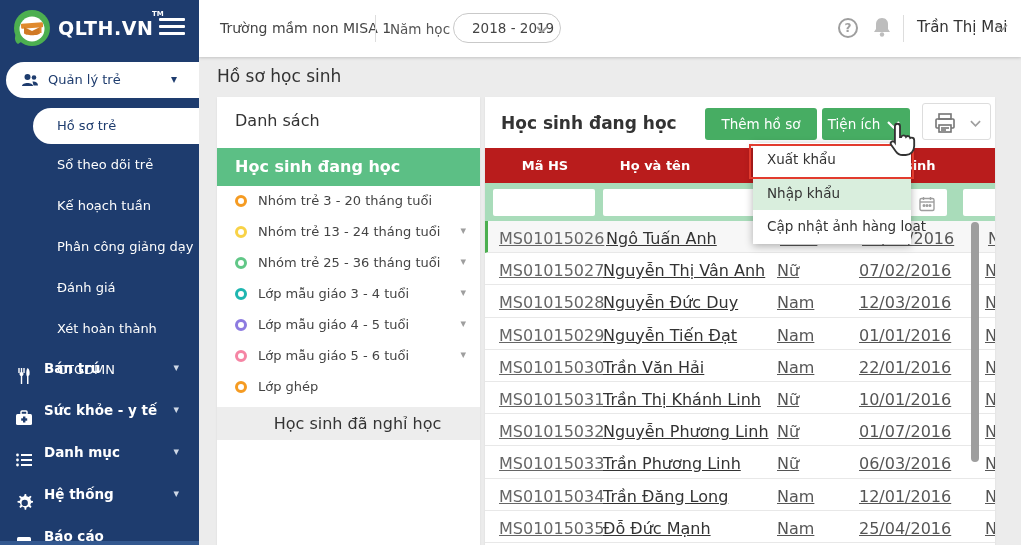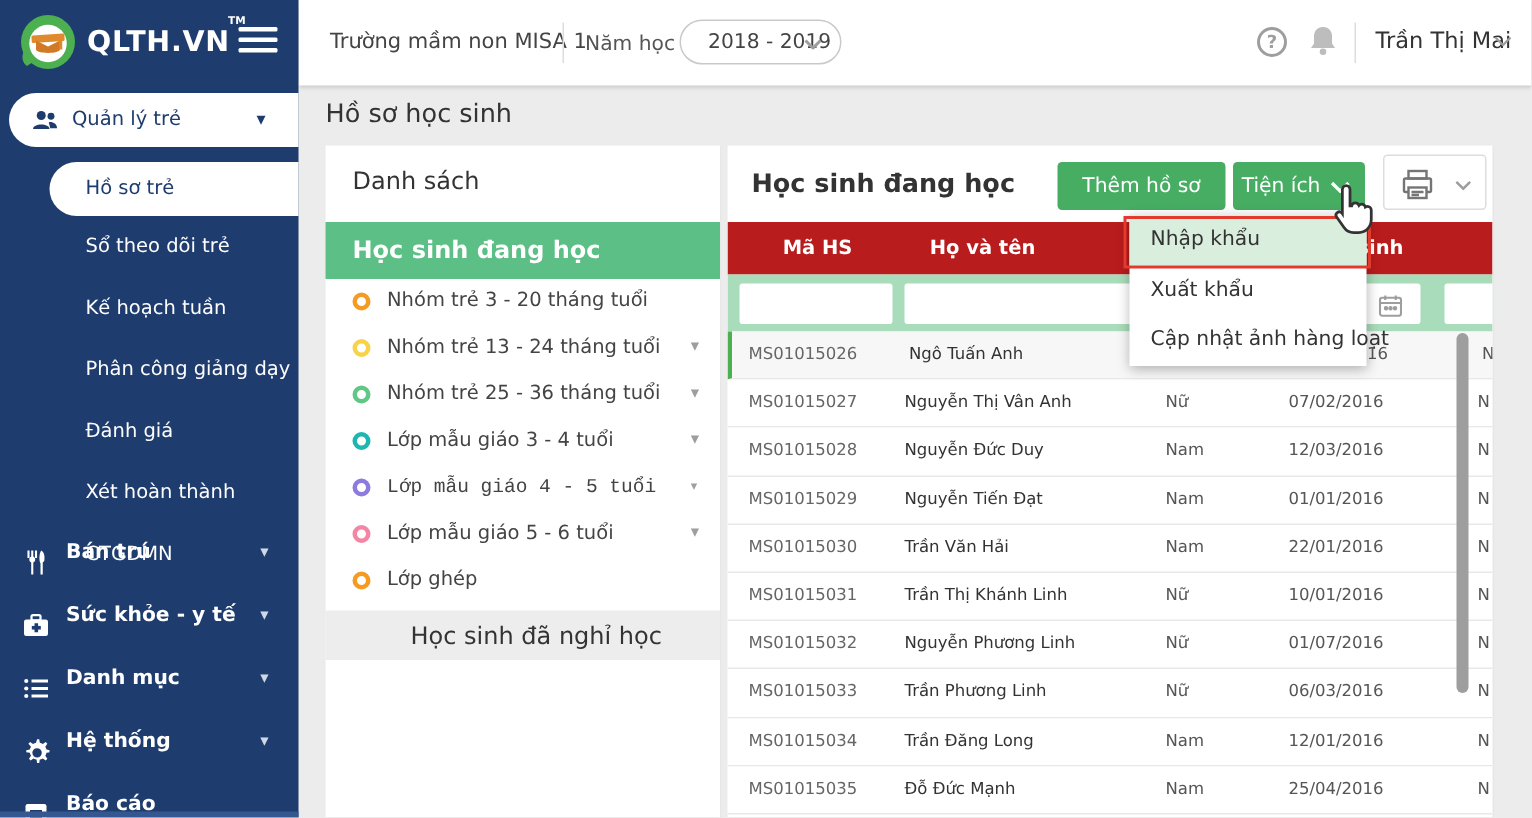--- a/index.html
+++ b/index.html
@@ -75,21 +75,21 @@
   .fi.f-code { left:8px; width:102px; }
   .fi.f-name { left:118px; width:152px; }
   .fi.f-gender { left:282px; width:78px; }
   .fi.f-dob { left:374px; width:88px; }
   .fi.f-partial { left:478px; width:48px; }
   .cal-ic { position:absolute; left:434px; top:13px; }
 
   .grid-body { position:absolute; left:0; top:124px; width:510px; }
   .t-row { position:relative; width:510px; height:32.2px; border-bottom:1px solid #e8e8e8; background:#fff; cursor:pointer; }
   .t-row.selected { background:#f7f7f7; border-left:3px solid #4caf50; }
-  .t-row span { position:absolute; top:8px; font-size:11px; white-space:nowrap; }
+  .t-row span { position:absolute; top:8px; font-size:16px; white-space:nowrap;text-decoration:underline; }
   .c-code { left:14px; color:#666; }
   .t-row.selected .c-code { left:11px; }
   .c-name { left:118px; color:#333; }
   .c-gender { left:292px; color:#555; }
   .c-dob { left:374px; color:#555; }
   .c-partial { left:500px; color:#555; }
   .v-scrollbar { position:absolute; left:486px; top:125px; width:8px; height:240px; background:#9e9e9e; border-radius:4px; cursor:grab; }
 
   
   .dropdown { position:absolute; left:753px; top:143px; width:158px; background:#fff; box-shadow:0 2px 8px rgba(0,0,0,.3); z-index:50; }
@@ -240,21 +240,21 @@
         <div class="group-item" style="top: 151px;">
           <span class="ring" style="border-color: rgb(97, 199, 135);"></span>
           <span class="lbl">Nhóm trẻ 25 - 36 tháng tuổi</span>
           <span class="chev">▾</span>
         </div>
         <div class="group-item" style="top: 182px;">
           <span class="ring" style="border-color: rgb(30, 182, 176);"></span>
           <span class="lbl">Lớp mẫu giáo 3 - 4 tuổi</span>
           <span class="chev">▾</span>
         </div>
-        <div class="group-item" style="top: 213px; font-family: Liberation Mono, monospace;">
+        <div class="group-item" style="top: 213px;">
           <span class="ring" style="border-color: rgb(141, 123, 224);"></span>
           <span class="lbl">Lớp mẫu giáo 4 - 5 tuổi</span>
           <span class="chev">▾</span>
         </div>
         <div class="group-item" style="top: 244px;">
           <span class="ring" style="border-color: rgb(245, 133, 164);"></span>
           <span class="lbl">Lớp mẫu giáo 5 - 6 tuổi</span>
           <span class="chev">▾</span>
         </div>
         <div class="group-item" style="top: 275px;">
@@ -384,22 +384,22 @@
           <span class="c-name">Đỗ Đức Mạnh</span>
           <span class="c-gender">Nam</span>
           <span class="c-dob">25/04/2016</span>
           <span class="c-partial">N</span>
         </div>
       </div>
     <div class="v-scrollbar"></div>
   </section>
 
   <div class="dropdown" id="dropdown">
+      <div class="dd-item">Xuất khẩu</div>
       <div class="dd-item hl">Nhập khẩu</div>
-      <div class="dd-item">Xuất khẩu</div>
       <div class="dd-item">Cập nhật ảnh hàng loạt</div>
     </div>
   <div class="red-box"></div>
 
   <span class="cursor-hand">
     <svg width="34" height="40" viewBox="0 0 24 28">
       <path d="M9.5 2.5 c1 0 1.8 .8 1.8 1.8 L11.3 12 l.8 0 c.2-.8 .9-1.3 1.7-1.3 .8 0 1.4 .5 1.7 1.1 .3-.4 .8-.6 1.3-.6 .8 0 1.5 .6 1.7 1.4 .3-.2 .6-.3 1-.3 1 0 1.8 .8 1.8 1.8 l0 4.2 c0 3.5-2.4 6.3-5.9 6.3 l-2.3 0 c-1.9 0-3.7-1-4.7-2.5 L5 17.3 c-.5-.7-.3-1.6 .3-2.1 .7-.5 1.6-.4 2.2 .2 l.2 .3 0-11.4 c0-1 .8-1.8 1.8-1.8 z" fill="#fff" stroke="#333" stroke-width="1.3"></path>
     </svg>
   </span>
 </div>

